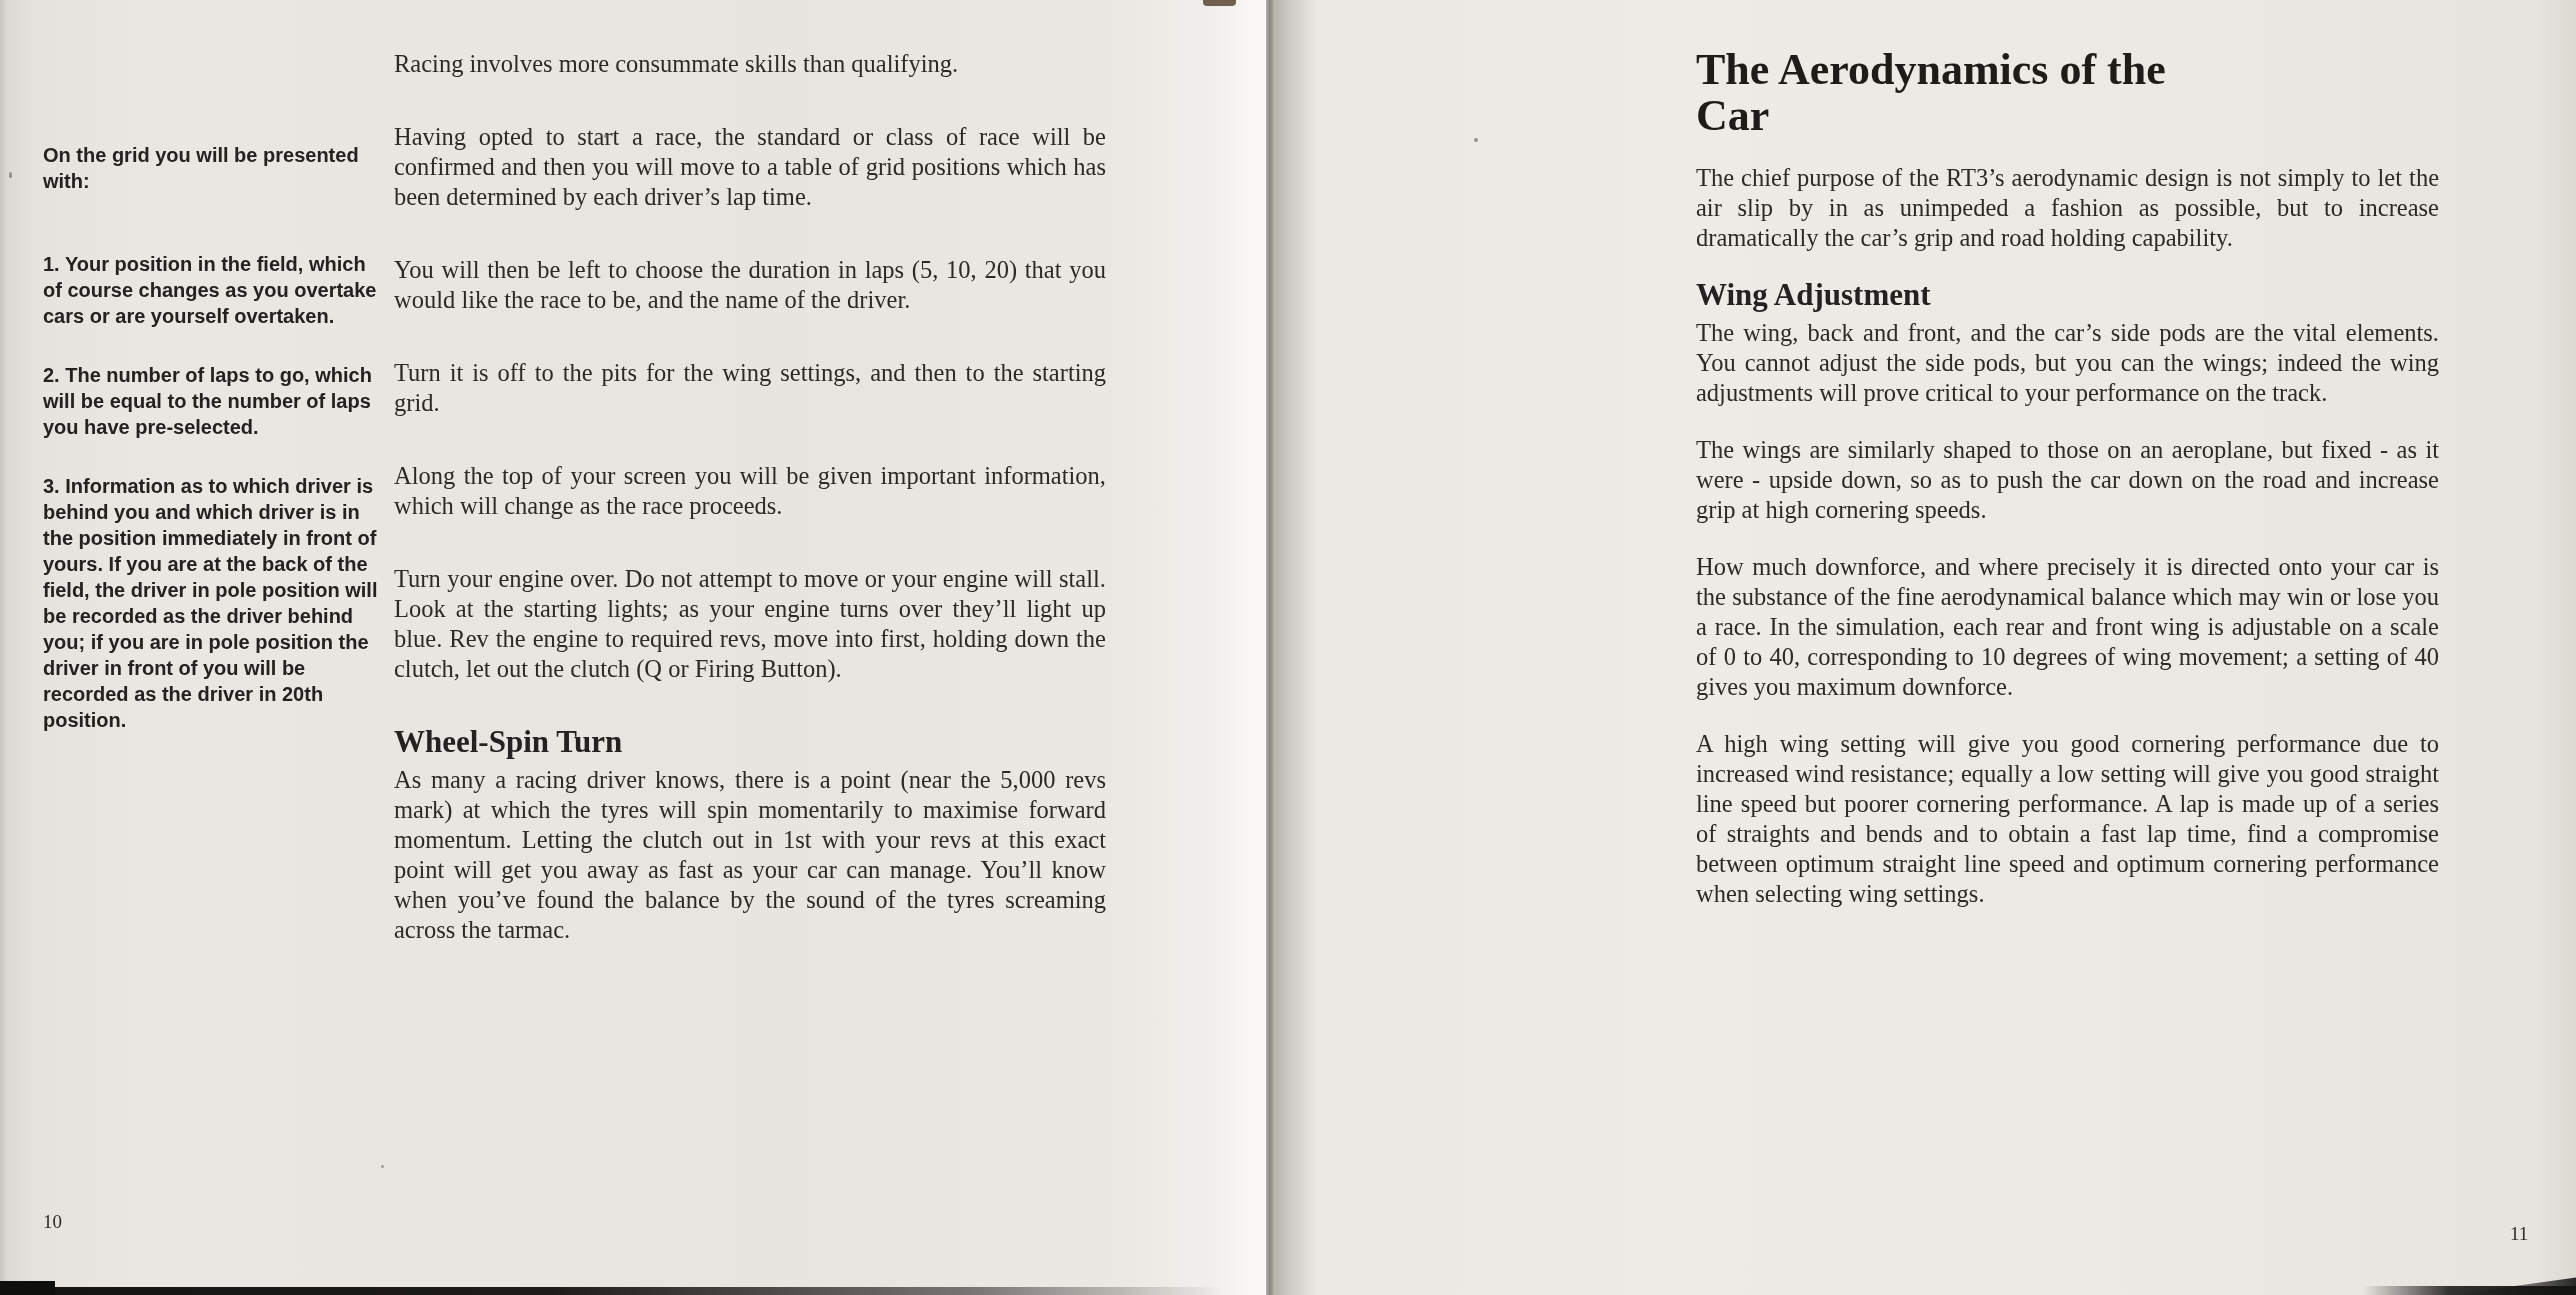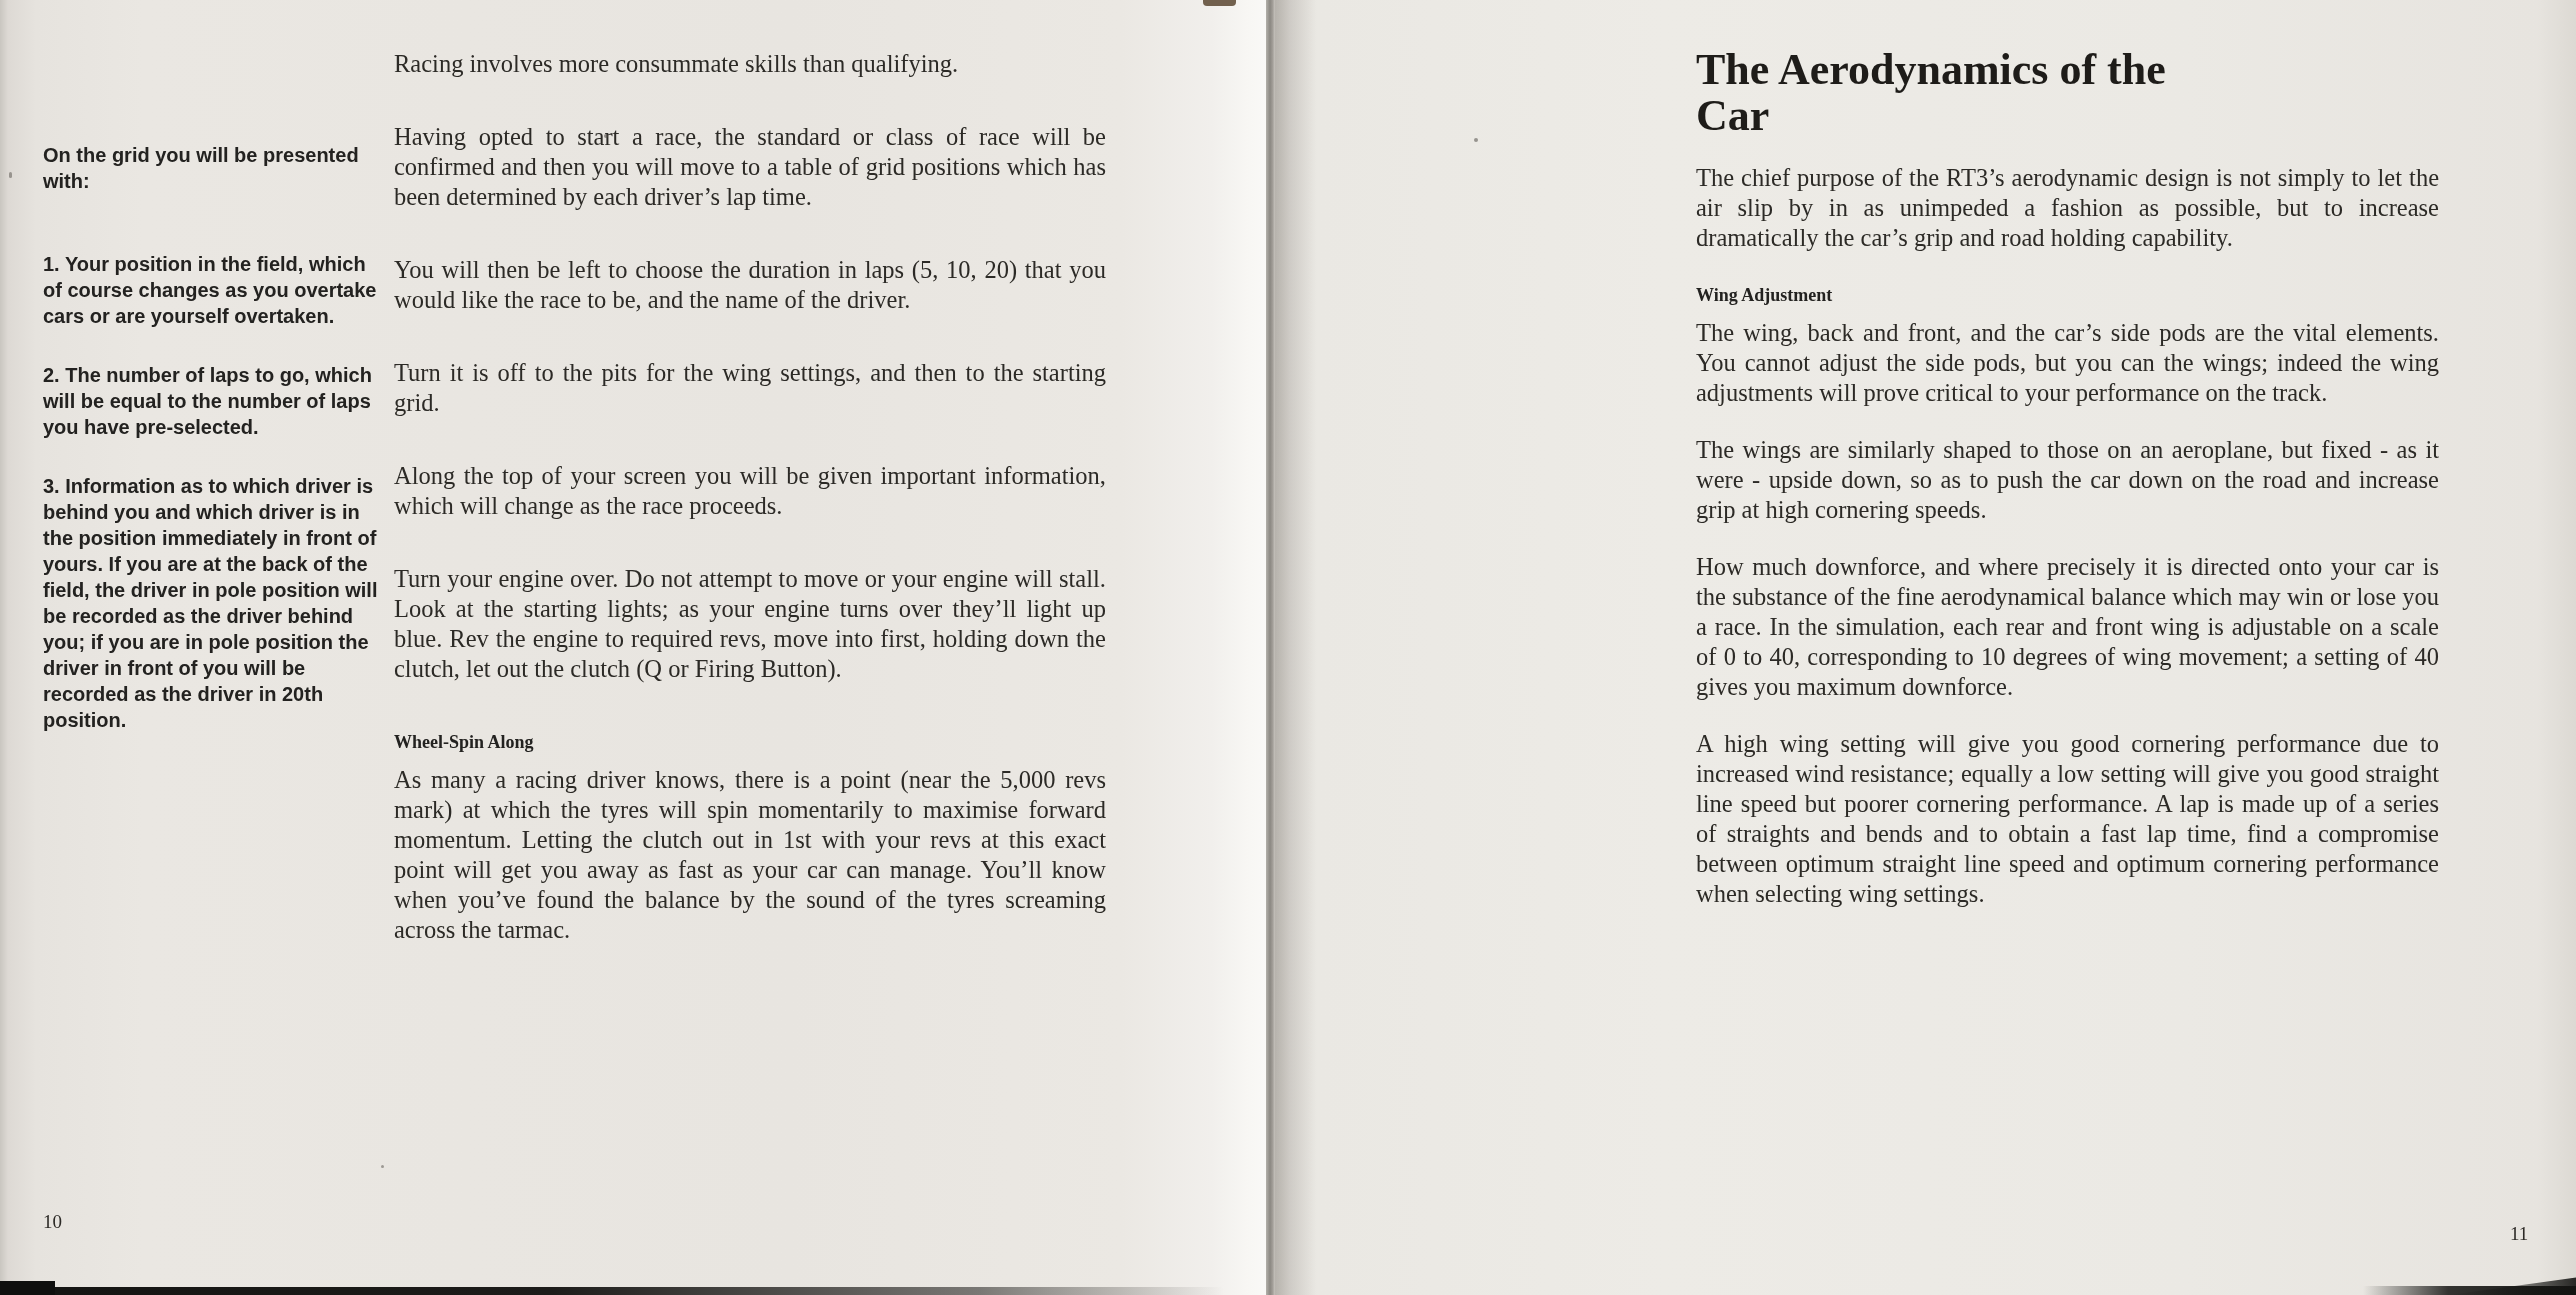--- a/index.html
+++ b/index.html
@@ -93,21 +93,21 @@
     margin: 0 0 54px 0;
     font-size: 44px; line-height: 46px;
     font-weight: bold; color: #1e1c19;
     text-align: left; letter-spacing: 0px;
   }
   .main-col-right h1.title { margin-bottom: 24px; max-width: 680px; }
   h1.title span { display: block; }
   .main-col p { margin: 0 0 43px 0; }
   .main-col-right p { margin: 0 0 27px 0; }
   h3.subhead {
-    margin: 0; font-size: 18px; line-height: 30px;
+    margin: 0; font-size: 31px; line-height: 30px;
     font-weight: bold; color: #232220; text-align: left;
   }
   p.after-subhead { margin-top: 8px; }
   .pageno {
     position: absolute; font-size: 19px; color: #2c2a26;
     font-family: "Liberation Serif", serif;
   }
   .pageno-left { left: 43px; top: 1211px; }
   .pageno-right { left: 2510px; top: 1223px; }
 </style>
@@ -124,21 +124,21 @@
       <p>3. Information as to which driver is behind you and which driver is in the position immediately in front of yours. If you are at the back of the field, the driver in pole position will be recorded as the driver behind you; if you are in pole position the driver in front of you will be recorded as the driver in 20th position.</p>
     </aside>
 
     <div class="main-col">
       <p>Racing involves more consummate skills than qualifying.</p>
       <p>Having opted to start a race, the standard or class of race will be confirmed and then you will move to a table of grid positions which has been determined by each driver’s lap time.</p>
       <p>You will then be left to choose the duration in laps (5, 10, 20) that you would like the race to be, and the name of the driver.</p>
       <p>Turn it is off to the pits for the wing settings, and then to the starting grid.</p>
       <p>Along the top of your screen you will be given important information, which will change as the race proceeds.</p>
       <p>Turn your engine over. Do not attempt to move or your engine will stall. Look at the starting lights; as your engine turns over they’ll light up blue. Rev the engine to required revs, move into first, holding down the clutch, let out the clutch (Q or Firing Button).</p>
-      <h3 class="subhead">Wheel-Spin Along</h3>
+      <h3 class="subhead">Wheel-Spin Turn</h3>
       <p class="after-subhead">As many a racing driver knows, there is a point (near the 5,000 revs mark) at which the tyres will spin momentarily to maximise forward momentum. Letting the clutch out in 1st with your revs at this exact point will get you away as fast as your car can manage. You’ll know when you’ve found the balance by the sound of the tyres screaming across the tarmac.</p>
     </div>
 
     <div class="pageno pageno-left">10</div>
   </section>
 
   <section class="page page-right">
   </section>
 
   <div class="main-col-right">

